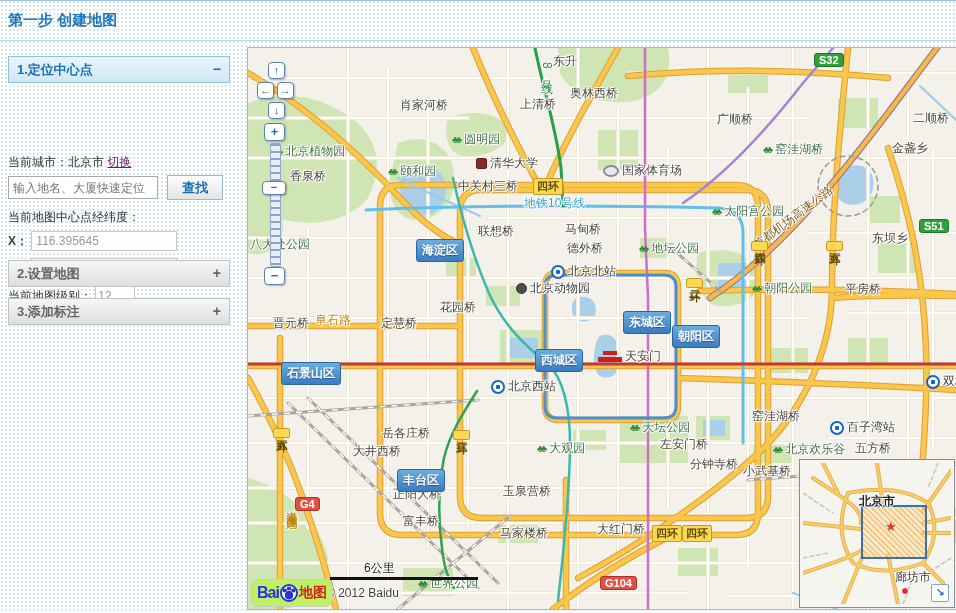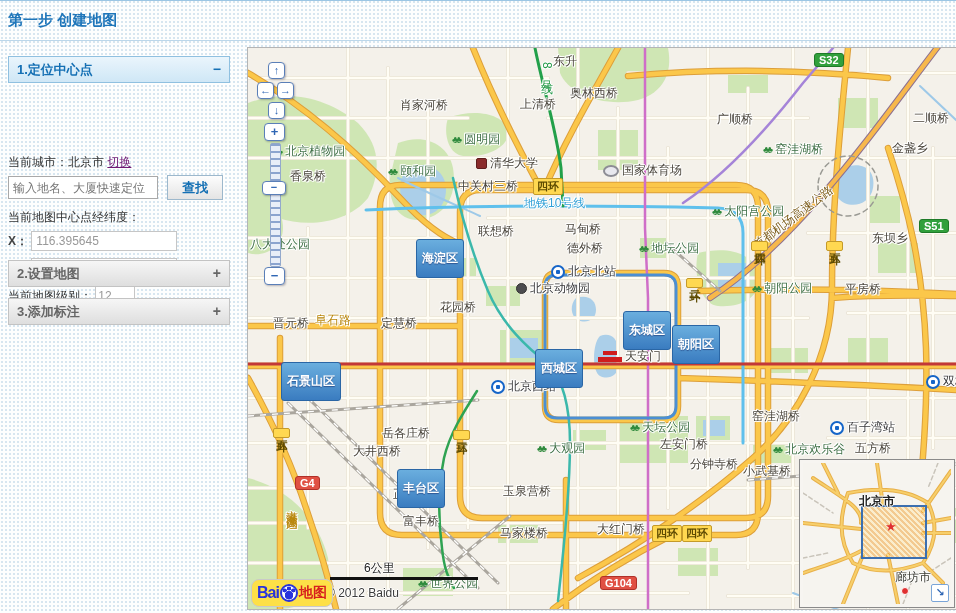--- a/index.html
+++ b/index.html
@@ -41,21 +41,21 @@
     text-shadow:1px 0 0 #fff,-1px 0 0 #fff,0 1px 0 #fff,0 -1px 0 #fff,1px 1px 0 #fff,-1px -1px 0 #fff;}
   .lbl.park{color:#3f7046;}
   .lbl.stn{color:#38383a;padding-left:18px;}
   .lbl.subway-label{color:#2f9fd6;}
   .lbl.road-name{color:#b8860b;}
   .lbl.line8{color:#259a48;}
   .lbl.vert{writing-mode:vertical-rl;letter-spacing:2px;}
   .lbl.rot{transform:rotate(-37deg);transform-origin:0 50%;color:#7a5a16;}
   .badge{position:absolute;z-index:6;font-weight:bold;white-space:nowrap;}
   .badge.d{font-size:12px;color:#fff;background:linear-gradient(#6aaede,#3a7cc0);
-    border:1px solid #2a66a5;border-radius:3px;padding:10px 5px;text-shadow:0 1px 1px rgba(0,0,60,.4);}
+    border:1px solid #2a66a5;border-radius:3px;padding:2px 5px;text-shadow:0 1px 1px rgba(0,0,60,.4);}
   .badge.r,.badge.rv{font-size:11px;color:#5d4a00;background:#ffd851;border:1px solid #c49a2a;
     border-radius:2px;padding:0 3px;}
   .badge.rv{writing-mode:vertical-rl;padding:3px 0;letter-spacing:1px;}
   .badge.gr{font-size:11px;color:#fff;background:#e05043;border:1px solid #b03028;border-radius:3px;padding:0 4px;}
   .badge.gg{font-size:11px;color:#fff;background:#31a03c;border:1px solid #1e7a28;border-radius:3px;padding:0 4px;}
   
   .ico{display:inline-block;vertical-align:middle;margin-right:3px;}
   .ico.p{color:#2f8a3c;font-size:10px;letter-spacing:-3px;margin-right:5px;text-shadow:none;}
   .ico.s{width:10px;height:10px;border:2px solid #1565c8;border-radius:50%;background:
     radial-gradient(circle at 50% 50%, #1565c8 2px, #fff 2.5px);}
@@ -74,21 +74,21 @@
     border:1px solid #93a9cc;border-radius:2px;}
   .slider-handle{position:absolute;z-index:21;box-sizing:border-box;width:24px;height:14px;background:#fff;
     border:1px solid #5a7fb8;border-radius:4px;color:#2f66b4;font-weight:bold;line-height:11px;
     text-align:center;cursor:pointer;box-shadow:1px 1px 2px rgba(0,0,40,.3);font-size:11px;}
   
   .scale-txt{position:absolute;z-index:15;font-size:12px;color:#222;
     text-shadow:1px 0 0 #fff,-1px 0 0 #fff,0 1px 0 #fff,0 -1px 0 #fff;}
   .scale-bar{position:absolute;z-index:15;height:3px;background:#111;}
   .copyright{position:absolute;z-index:15;font-size:12px;color:#3c3c3c;
     text-shadow:1px 0 0 #fff,-1px 0 0 #fff,0 1px 0 #fff,0 -1px 0 #fff;}
-  .baidu-logo{position:absolute;z-index:16;display:flex;align-items:center;background:#fde047;
+  .baidu-logo{position:absolute;z-index:16;display:flex;align-items:center;background:#bef264;
     border:1px solid #c9c9c9;border-radius:8px;padding:2px 5px;height:22px;}
   .logo-bai{color:#2933dc;font-weight:bold;font-size:16px;letter-spacing:-1px;}
   .logo-paw{width:18px;height:18px;border-radius:50%;border:2px solid #2933dc;box-sizing:border-box;margin:0 1px;
     background:
       radial-gradient(circle at 50% 66%, #2933dc 4px, transparent 4.5px),
       radial-gradient(circle at 20% 32%, #2933dc 1.8px, transparent 2.2px),
       radial-gradient(circle at 50% 18%, #2933dc 1.8px, transparent 2.2px),
       radial-gradient(circle at 80% 32%, #2933dc 1.8px, transparent 2.2px),#fff;}
   .logo-map{color:#d7201e;font-weight:bold;font-size:14px;}
   
@@ -304,17 +304,17 @@
     <div class="badge d" style="left: 33px; top: 314px;">石景山区</div>
     <div class="badge d" style="left: 149px; top: 421px;">丰台区</div>
     <div class="badge rv" style="left: 438px; top: 230px;">二环</div>
     <div class="badge rv" style="left: 205px; top: 382px;">三环</div>
     <div class="badge r" style="left: 285px; top: 130px;">四环</div>
     <div class="badge rv" style="left: 503px; top: 193px;">四环</div>
     <div class="badge rv" style="left: 578px; top: 193px;">五环</div>
     <div class="badge rv" style="left: 25px; top: 380px;">五环</div>
     <div class="badge r" style="left: 404px; top: 477px;">四环</div>
     <div class="badge r" style="left: 434px; top: 477px;">四环</div>
-    <div class="badge gr" style="left: 47px; top: 428px;">G4</div>
+    <div class="badge gr" style="left: 47px; top: 449px;">G4</div>
     <div class="badge gr" style="left: 352px; top: 528px;">G104</div>
     <div class="badge gg" style="left: 566px; top: 5px;">S32</div>
     <div class="badge gg" style="left: 671px; top: 171px;">S51</div>
   </div>
 
 </body></html>

